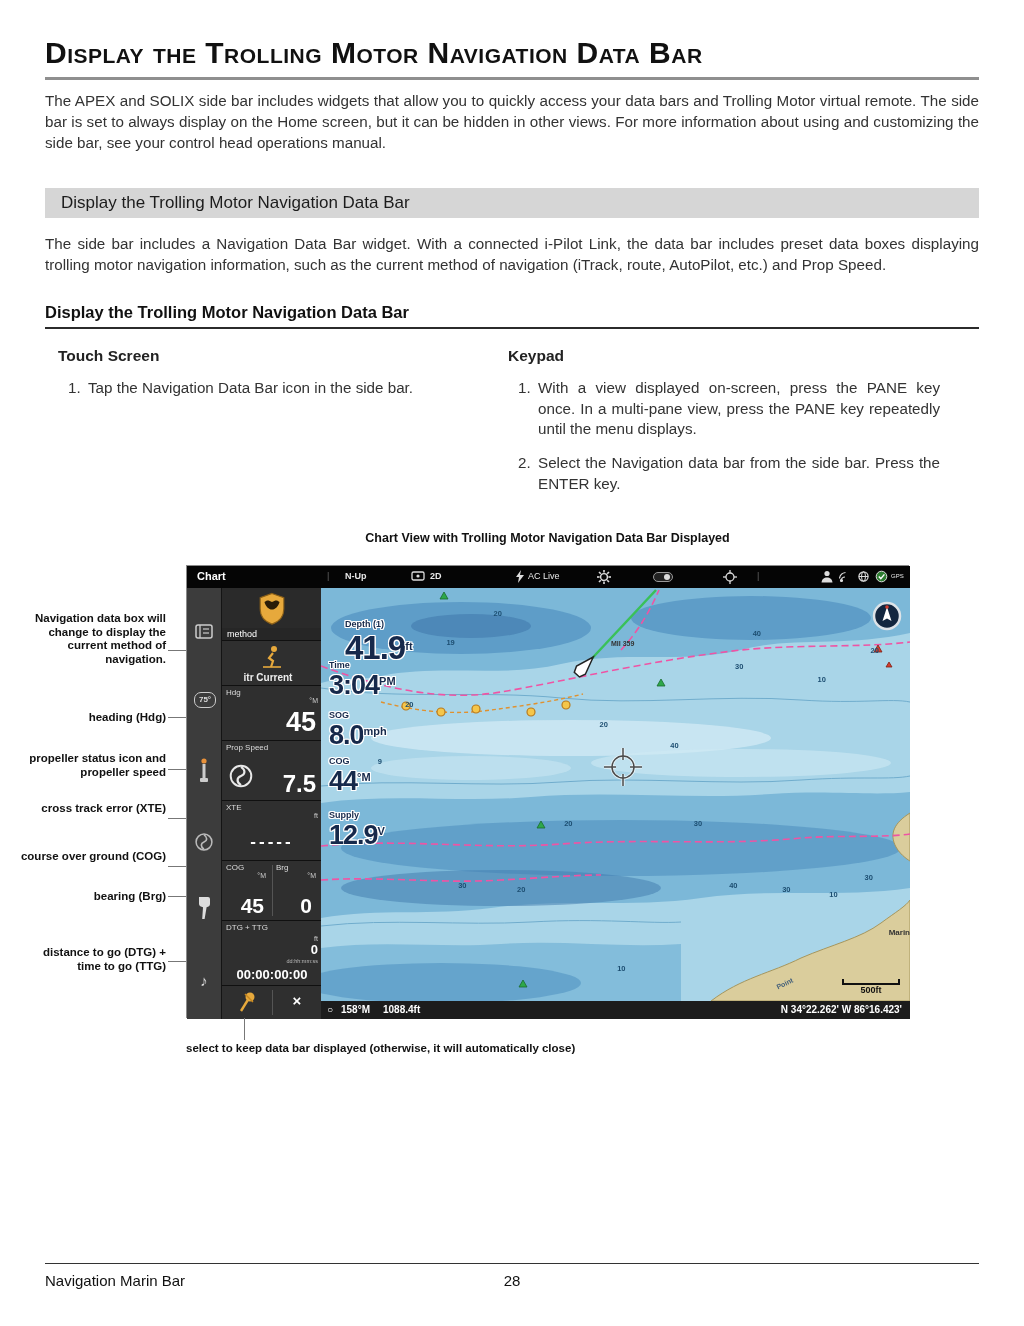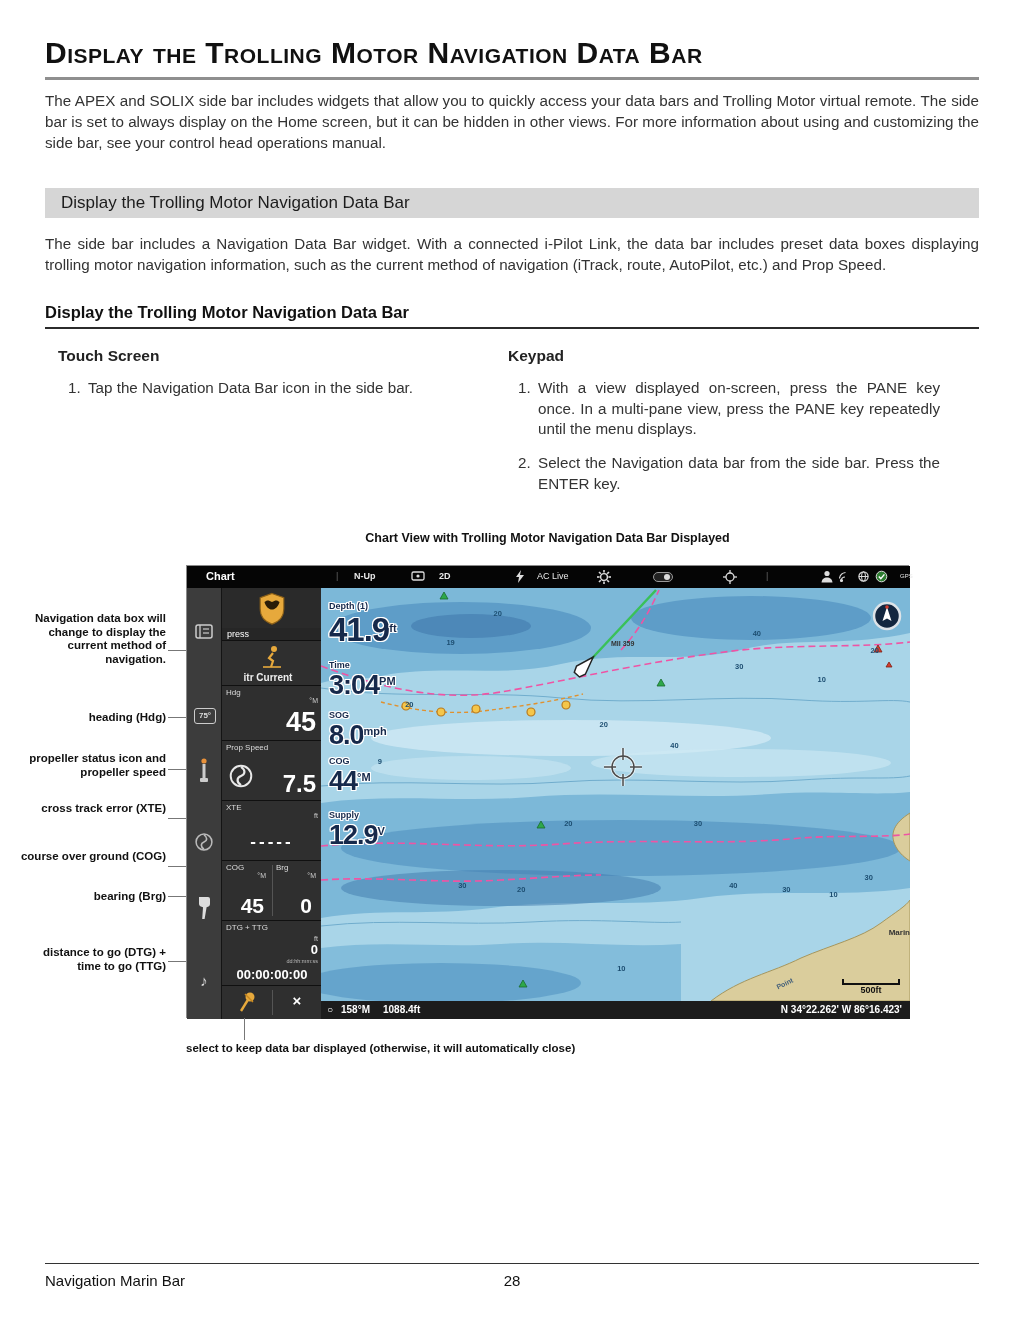--- a/index.html
+++ b/index.html
@@ -30,21 +30,21 @@
   .note{top:1042px;left:186px;font-size:11.5px;font-weight:bold;color:#111;}
 
   
   .footline{top:1263px;left:45px;width:934px;height:1px;background:#333;}
   .footleft{top:1272px;left:45px;font-size:15px;color:#111;}
   .footpage{top:1272px;left:45px;width:934px;text-align:center;font-size:15px;color:#111;}
 
   
   .chart{top:565px;left:186px;width:723px;height:453px;background:#a9d5e8;border:1px solid #8a8a8a;box-sizing:border-box;}
   .topbar{left:0;top:0;width:723px;height:22px;background:#050505;color:#e8e8e8;font-size:9px;}
-  .topbar span{position:absolute;top:5px;white-space:nowrap;margin-left:9px;}
+  .topbar span{position:absolute;top:5px;white-space:nowrap;}
   .tb-title{left:10px;font-size:11px;font-weight:bold;top:4px !important;color:#fff;}
   .tb-sep{color:#666;}
   .tbicon{position:absolute;top:4px;}
   .iconcol{left:0;top:22px;width:34px;height:431px;background:#3c3c3c;}
   .iconcol .ic{position:absolute;left:0;width:34px;text-align:center;color:#ddd;}
   .deg75{left:7px !important;width:20px !important;height:14px;border:1.5px solid #ccc;border-radius:3px;
          font-size:8px;line-height:14px;color:#fff;font-weight:bold;}
   .datacol{left:34px;top:22px;width:100px;height:431px;background:#2a2a2a;border-left:1px solid #141414;box-sizing:border-box;}
   .sb-box{position:absolute;left:0;width:100px;border-bottom:1px solid #101010;background:#2f2f2f;box-sizing:border-box;}
   .sb-label{position:absolute;top:2px;left:4px;font-size:8px;font-weight:normal;color:#ddd;}
@@ -167,21 +167,21 @@
       <span style="left:704px;top:7px;font-size:6px;">GPS</span>
     </div>
 
     <div class="abs iconcol">
       <svg class="ic" style="top:36px;left:8px;width:18px;" width="18" height="15" viewBox="0 0 18 15">
           <rect x="1" y="1" width="16" height="13" rx="2" fill="none" stroke="#ccc" stroke-width="1.5"></rect>
           <line x1="5" y1="1" x2="5" y2="14" stroke="#ccc" stroke-width="1.3"></line>
           <line x1="8" y1="5" x2="14" y2="5" stroke="#ccc" stroke-width="1.2"></line>
           <line x1="8" y1="9" x2="14" y2="9" stroke="#ccc" stroke-width="1.2"></line>
         </svg>
-      <div class="ic abs deg75" style="top:120px;">75°</div>
+      <div class="ic abs deg75" style="top:104px;border-radius:7px;">75°</div>
       <svg class="ic" style="top:170px;left:10px;width:14px;" width="14" height="26" viewBox="0 0 14 26">
           <circle cx="7" cy="3" r="2.6" fill="#e8913a"></circle>
           <rect x="5.5" y="6" width="3" height="14" fill="#ccc"></rect>
           <rect x="3" y="20" width="8" height="4" rx="1" fill="#ccc"></rect>
         </svg>
       <svg class="ic" style="top:244px;left:7px;width:20px;" width="20" height="20" viewBox="0 0 24 24">
           <circle cx="12" cy="12" r="9.5" fill="none" stroke="#bbb" stroke-width="1.8"></circle>
           <path d="M12,3.5 C16.5,6.5 16,10.5 12,12 C8,13.5 7.5,17.5 12,20.5" fill="none" stroke="#bbb" stroke-width="2"></path>
         </svg>
       <svg class="ic" style="top:308px;left:9px;width:16px;" width="16" height="24" viewBox="0 0 16 24">
@@ -190,21 +190,21 @@
       <span class="ic" style="top:384px;font-size:15px;">♪</span>
     </div>
 
     <div class="abs datacol">
       <svg class="abs" style="left:36px;top:4px;" width="28" height="33" viewBox="0 0 26 30">
           <path d="M13,1 L24,5 V15 C24,23 19,27.5 13,29.5 C7,27.5 2,23 2,15 V5 Z" fill="#e7a93c" stroke="#8a5f18" stroke-width="1"></path>
           <path d="M6,9 C8,7 10,7 13,9 C16,7 18,7 20,9 C19,13 16,16 13,16 C10,16 7,13 6,9 Z" fill="#2a1c08"></path>
         </svg>
 
       <div class="sb-box" style="top:40px;height:13px;background:#262626;">
-        <span style="position:absolute;left:5px;top:1px;font-size:9px;color:#fff;">press</span>
+        <span style="position:absolute;left:5px;top:1px;font-size:9px;color:#fff;">method</span>
       </div>
 
       <div class="sb-box" style="top:53px;height:45px;">
         <svg style="position:absolute;left:38px;top:4px;" width="24" height="24" viewBox="0 0 24 24">
             <circle cx="14" cy="4" r="3" fill="#e7a93c"></circle>
             <path d="M13,8 L9,13 L13,16 L11,22" fill="none" stroke="#e7a93c" stroke-width="2.2"></path>
             <line x1="3" y1="22" x2="21" y2="22" stroke="#e7a93c" stroke-width="1.6"></line>
           </svg>
         <span style="position:absolute;left:0;right:8px;bottom:2px;text-align:center;font-size:10px;color:#eee;font-weight:bold;">itr Current</span>
       </div>
@@ -362,21 +362,21 @@
           <span class="dmark" style="left: 64%; top: 57%;">30</span>
           <span class="dmark" style="left: 70%; top: 72%;">40</span>
           <span class="dmark" style="left: 79%; top: 73%;">30</span>
           <span class="dmark" style="left: 87%; top: 74%;">10</span>
           <span class="dmark" style="left: 93%; top: 70%;">30</span>
           <span class="dmark" style="left: 34%; top: 73%;">20</span>
           <span class="dmark" style="left: 24%; top: 72%;">30</span>
           <span class="dmark" style="left: 51%; top: 92%;">10</span>
         </div>
 
-      <div class="ov halo" style="top:13px;">
+      <div class="ov halo" style="top:31px;margin-left:16px;">
         <div class="ov-label">Depth (1)</div>
         <div><span class="ov-val big">41.9</span><span class="ov-sup">ft</span></div>
       </div>
       <div class="ov halo" style="top:72px;">
         <div class="ov-label">Time</div>
         <div><span class="ov-val">3:04</span><span class="ov-sup">PM</span></div>
       </div>
       <div class="ov halo" style="top:122px;">
         <div class="ov-label">SOG</div>
         <div><span class="ov-val">8.0</span><span class="ov-sup">mph</span></div>

